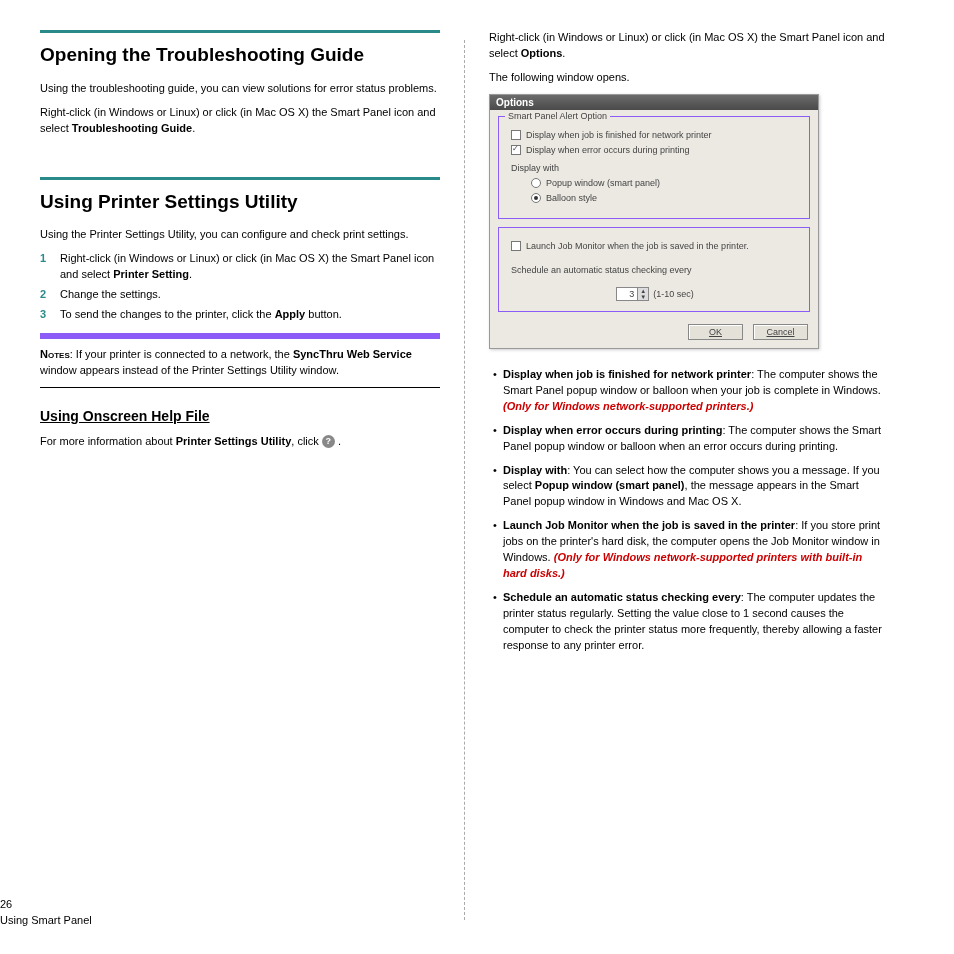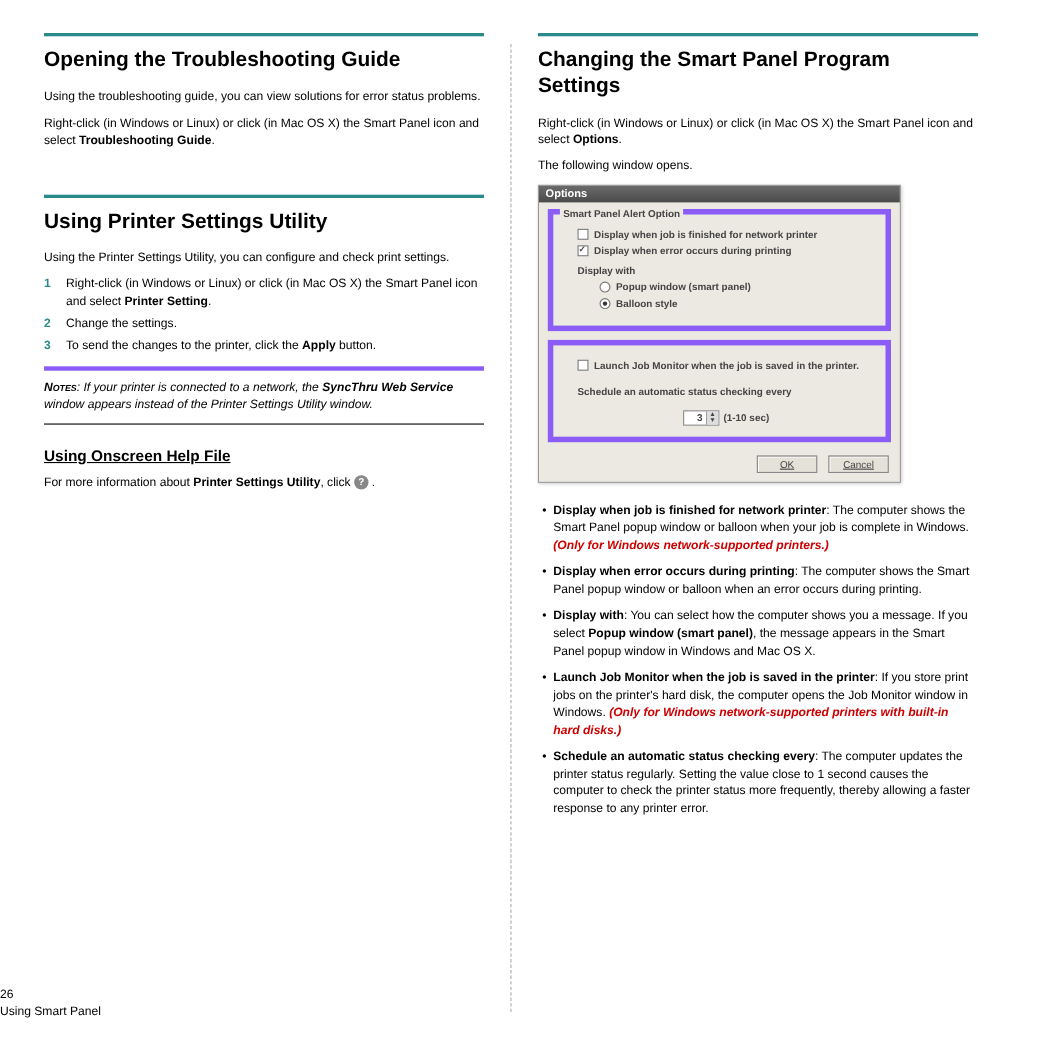--- a/index.html
+++ b/index.html
@@ -54,26 +54,25 @@
     line-height: 1.45;
   }
   .ol-num {
     color: #2a8a8a;
     font-weight: bold;
     width: 20px;
     flex-shrink: 0;
   }
   .ol-text { flex: 1; }
   .notes-box {
-    border-top: 4px solid #8b5cf6;
+    border-top: 6px solid #8b5cf6;
     border-bottom: 1px solid #000;
     padding: 8px 0;
     margin-top: 10px;
     line-height: 1.45;
-    font-style: italic;
   }
   .sc { font-variant: small-caps; }
   .bullet-list { margin-top: 10px; }
   .bullet-item {
     display: flex;
     margin-bottom: 8px;
     line-height: 1.45;
   }
   .bullet-dot { flex-shrink: 0; width: 14px; padding-left: 4px; }
   .bullet-text { flex: 1; }
@@ -112,25 +111,24 @@
   }
   .dialog-title {
     background: linear-gradient(#6b6b6b, #4a4a4a);
     color: #fff;
     padding: 2px 6px;
     font-size: 10px;
     font-weight: bold;
   }
   .dialog-body { padding: 6px 8px 8px 8px; }
   .fieldset {
-    border: 5px solid #8b5cf6;
-    padding: 8px 10px 10px 22px;
+    border: 1px solid #8b5cf6;
+    padding: 8px 10px 10px 12px;
     margin-bottom: 8px;
     position: relative;
-    font-weight: bold;
   }
   .legend {
     position: absolute;
     top: -6px; left: 6px;
     background: #ece9e2;
     padding: 0 3px;
     font-size: 9px;
   }
   .cb-row, .rb-row {
     display: flex;
@@ -241,21 +239,20 @@
 
     <h3>Using Onscreen Help File</h3>
     <p>
       <span>For more information about </span><b>Printer Settings Utility</b><span>, click </span><span class="help-icon">?</span><span> .</span>
     </p>
   </div>
 
   <div class="divider"></div>
 
   <div class="column">
-    <h2>Changing the Smart Panel Program Settings</h2>
     <p>
       <span>Right-click (in Windows or Linux) or click (in Mac OS X) the Smart Panel icon and select </span><b>Options</b><span>.</span>
     </p>
     <p>The following window opens.</p>
 
     <div class="dialog">
       <div class="dialog-title">Options</div>
       <div class="dialog-body">
         <div class="fieldset">
           <div class="legend">Smart Panel Alert Option</div>

